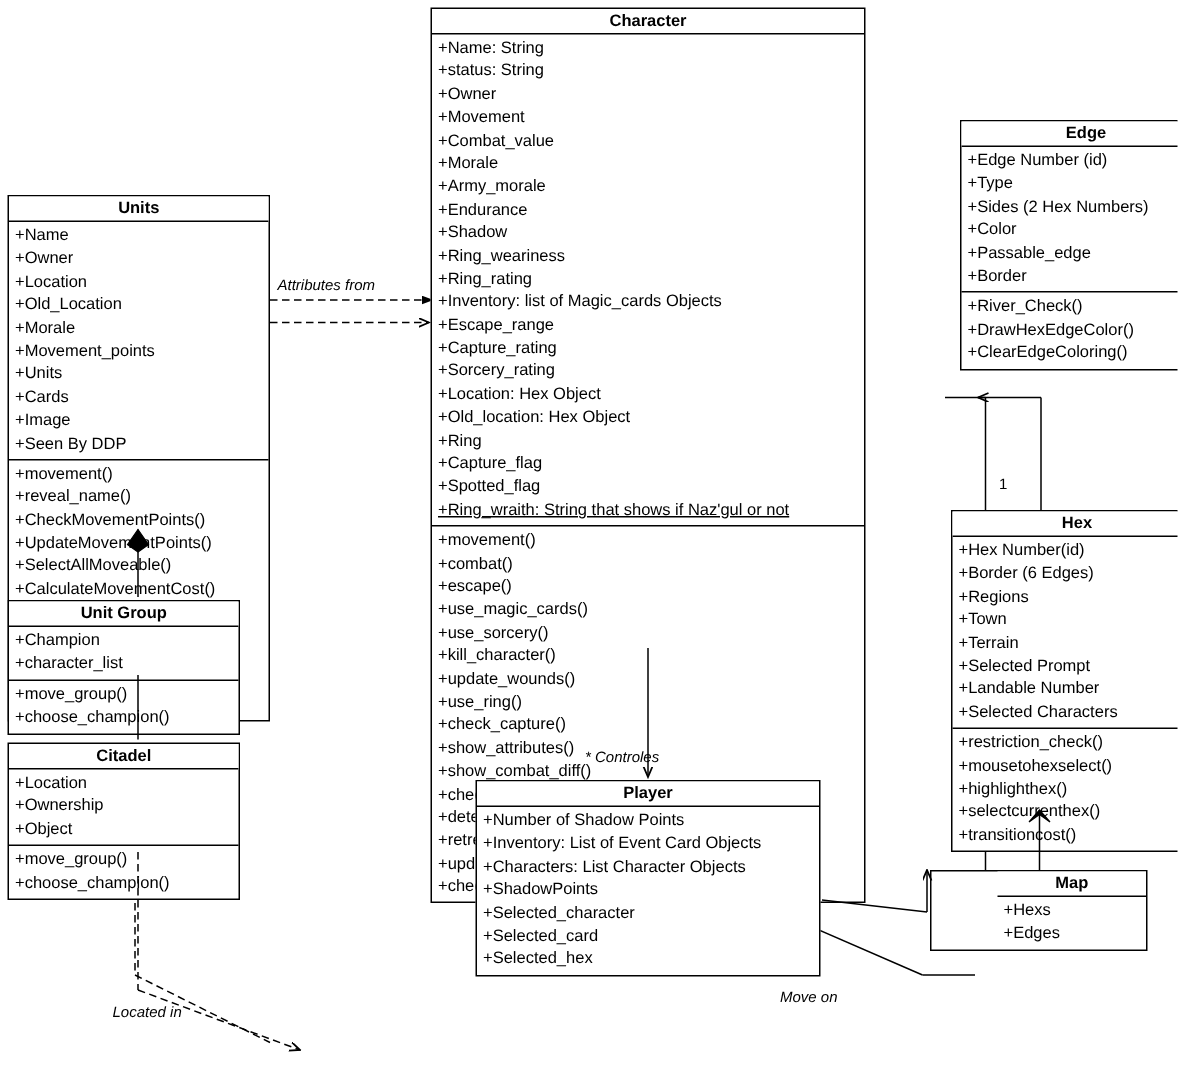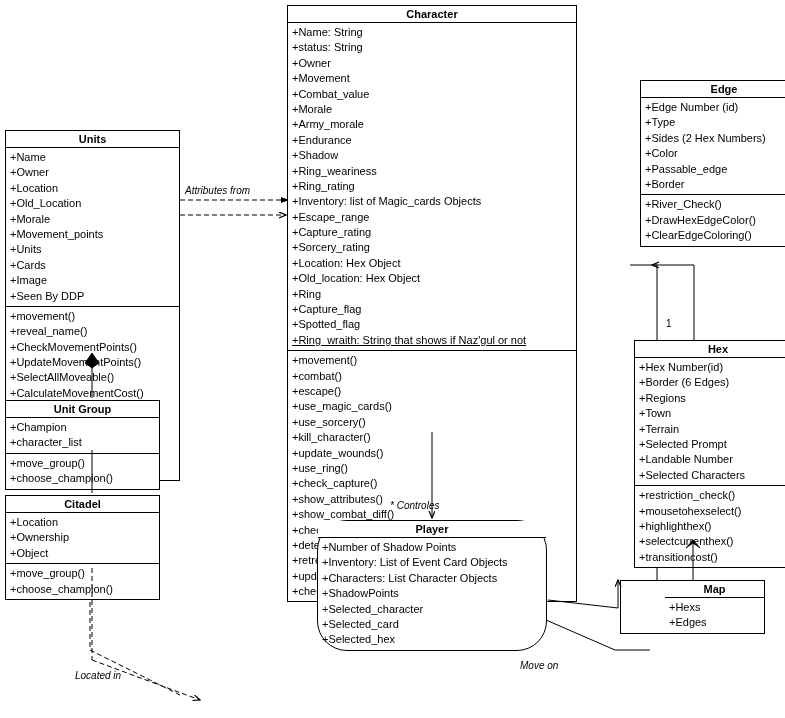--- a/index.html
+++ b/index.html
@@ -242,21 +242,21 @@
   </div>
 
   <div class="uml-box" style="left:620px; top:580px; width:145px;padding-left:44px;">
     <div class="header">Map</div>
     <div class="section">
       <p>+Hexs</p>
       <p>+Edges</p>
     </div>
   </div>
 
-  <div class="uml-box" style="left:317px; top:520px; width:230px;border-radius:30px;">
+  <div class="uml-box" style="left:317px; top:520px; width:230px;">
     <div class="header">Player</div>
     <div class="section">
       <p>+Number of Shadow Points</p>
       <p>+Inventory: List of Event Card Objects</p>
       <p>+Characters: List Character Objects</p>
       <p>+ShadowPoints</p>
       <p>+Selected_character</p>
       <p>+Selected_card</p>
       <p>+Selected_hex</p>
     </div>

